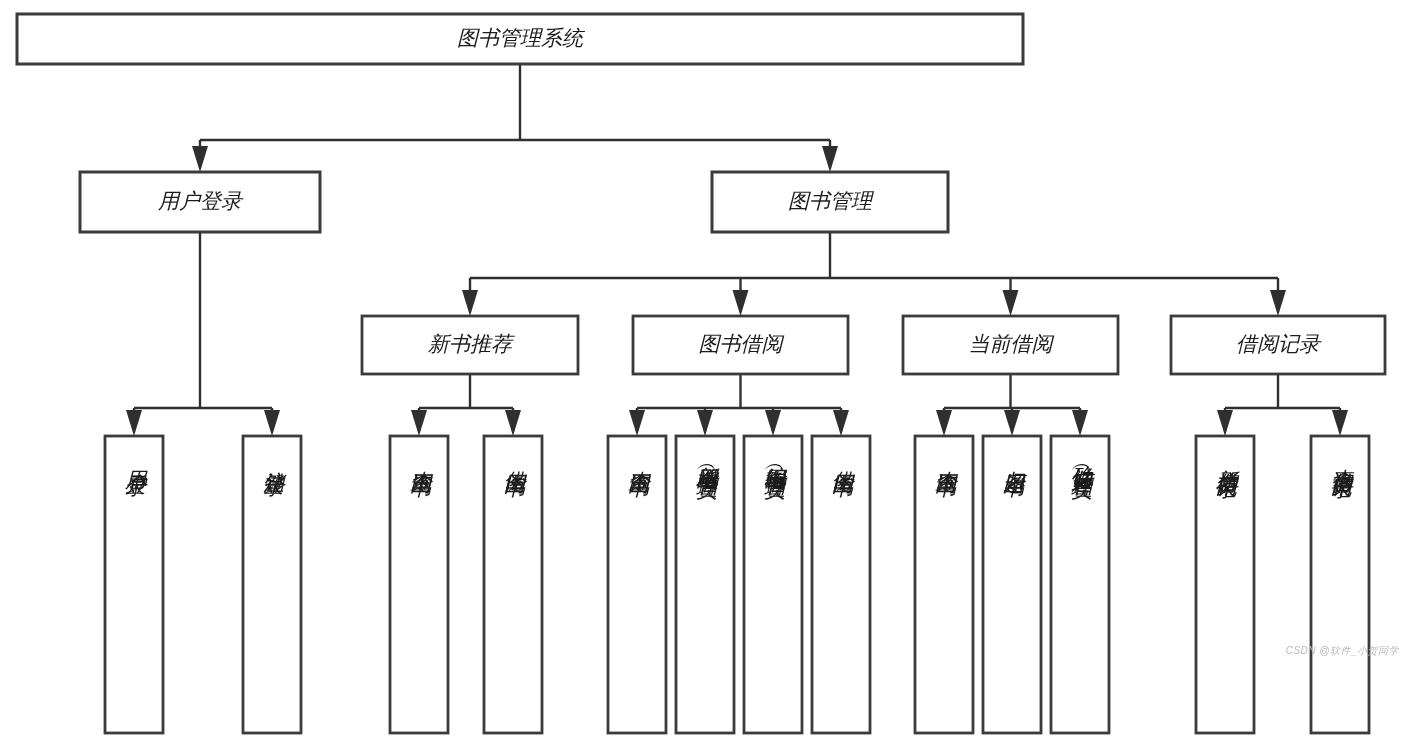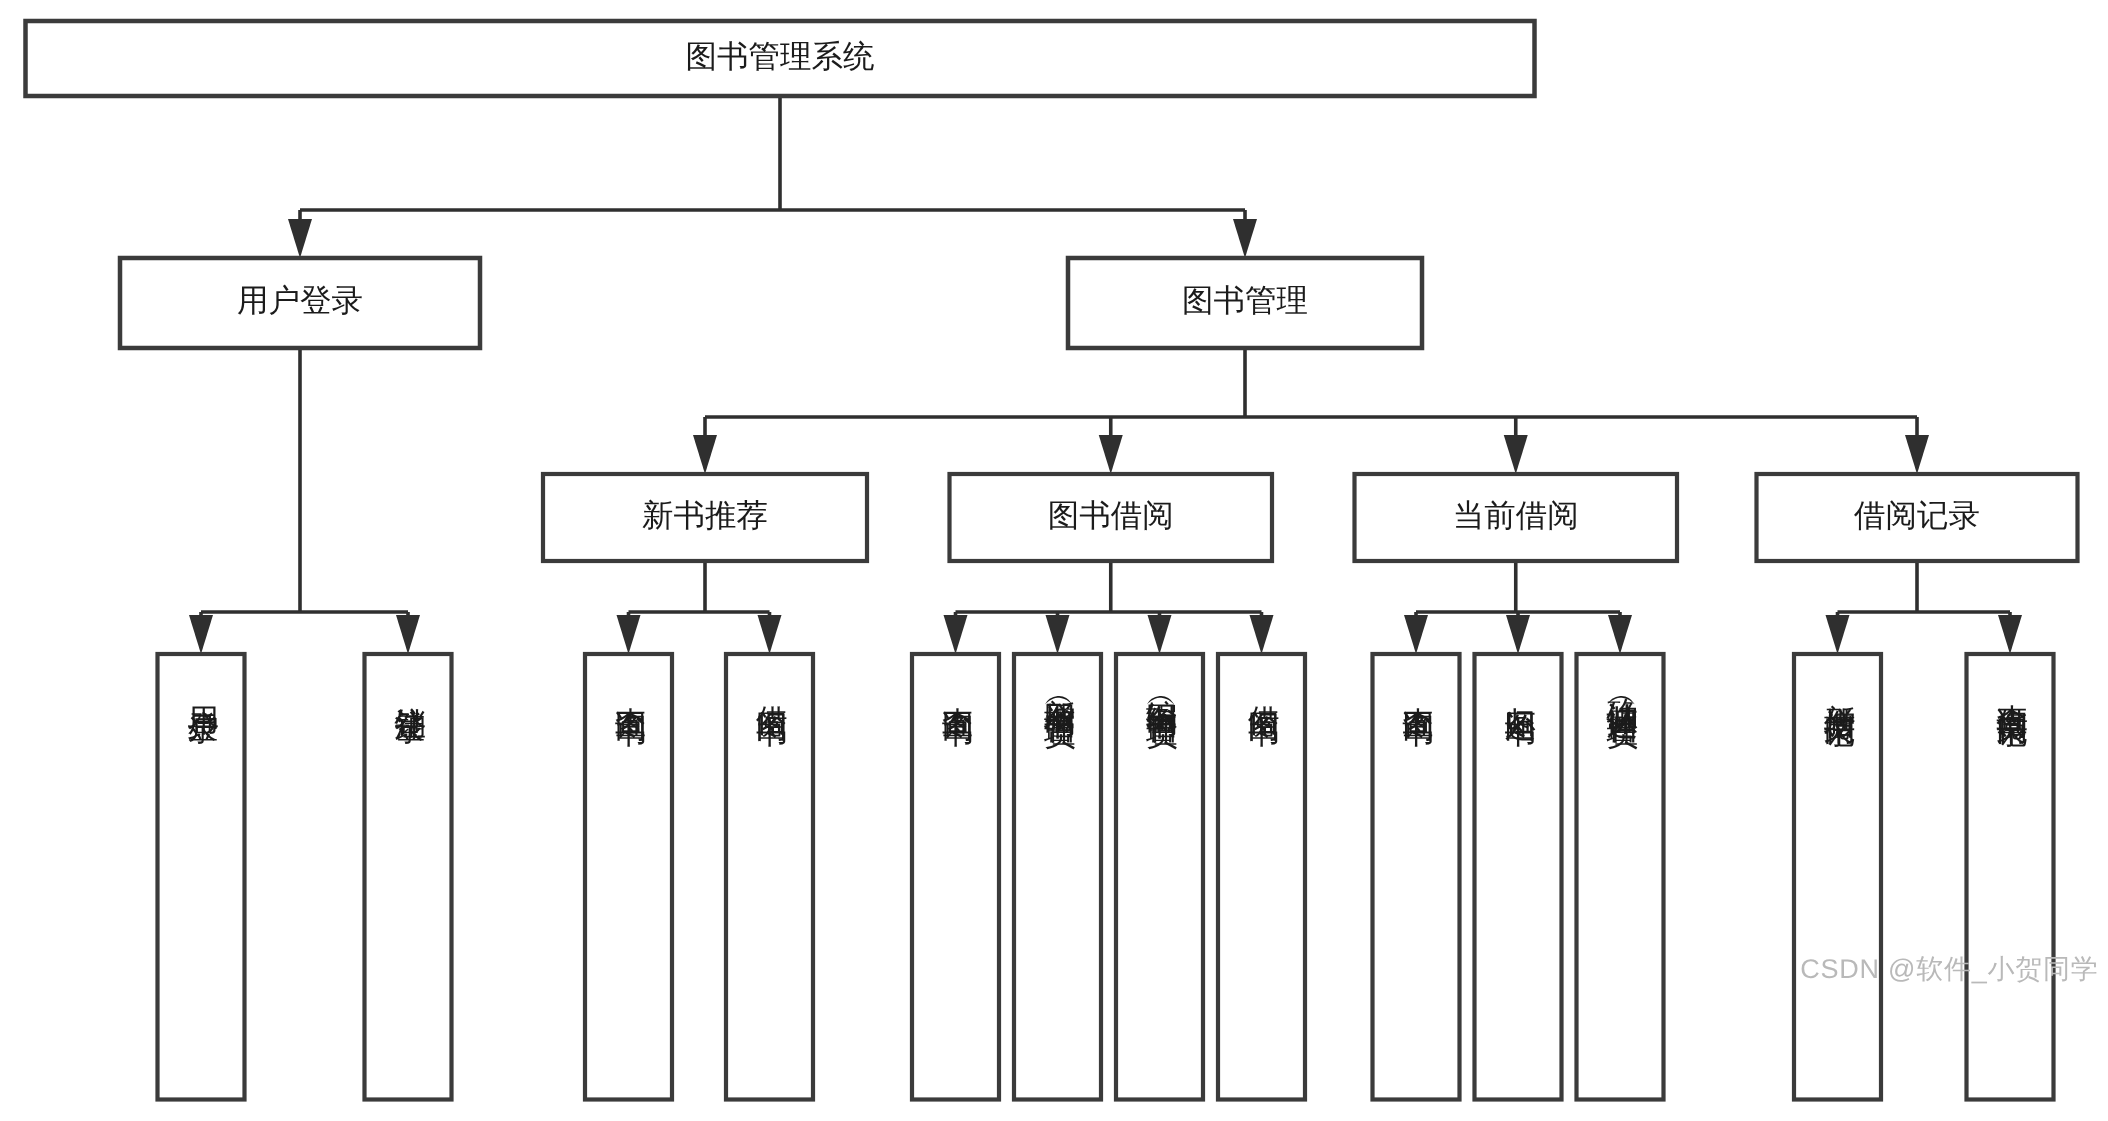--- a/index.html
+++ b/index.html
@@ -12,20 +12,21 @@
     width: 1405px;
     height: 747px;
     font-family: "Liberation Sans", "DejaVu Sans", sans-serif;
     overflow: hidden;
     position: relative;
   }
   #diagram-root {
     position: relative;
     width: 1405px;
     height: 662px;
+    font-style: italic;
   }
   svg.diagram-canvas {
     display: block;
     width: 1405px;
     height: 747px;
   }
   .node-box {
     fill: #ffffff;
     stroke: #3b3b3b;
     stroke-width: 2.6;
@@ -54,21 +55,21 @@
   .node-label.vertical {
     font-size: 21px;
     writing-mode: vertical-rl;
     text-orientation: upright;
     letter-spacing: 2px;
   }
   .watermark {
     position: absolute;
     right: 6px;
     bottom: 4px;
-    font-size: 18px;
+    font-size: 10px;
     color: #b9b9b9;
     font-family: "Liberation Sans", "DejaVu Sans", sans-serif;
     white-space: nowrap;
     letter-spacing: 0.5px;
     pointer-events: none;
   }
 </style>
 </head>
 <body>
 

